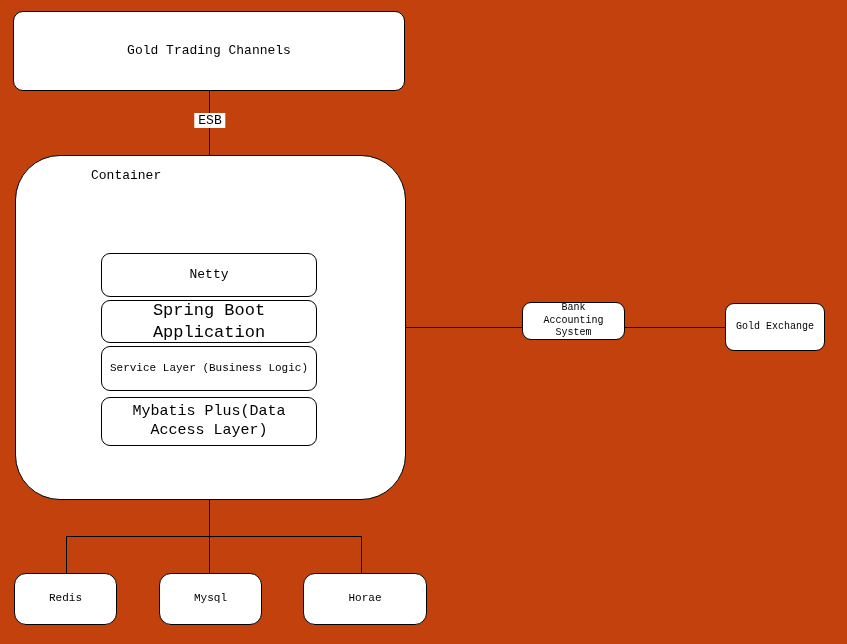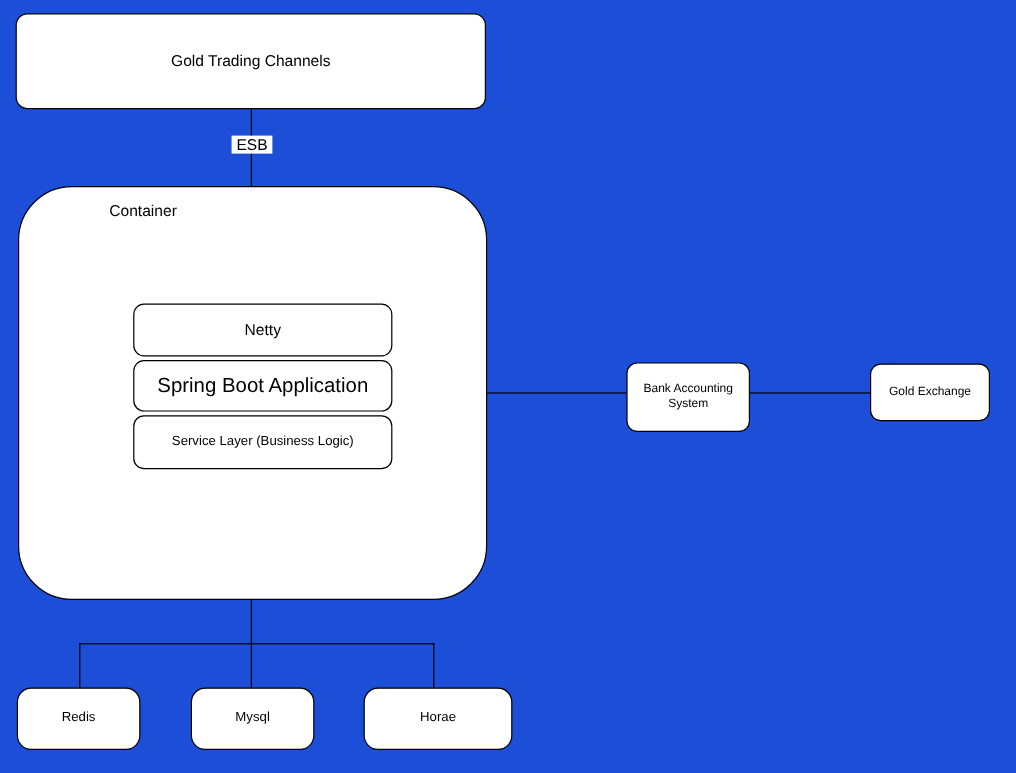--- a/index.html
+++ b/index.html
@@ -1,22 +1,22 @@
 <!DOCTYPE html>
 <html><head>
 <meta charset="utf-8">
 <style>
   * { margin: 0; padding: 0; box-sizing: border-box; }
   html, body { background: #ffffff; }
   .canvas {
     position: relative;
     width: 847px;
     height: 644px;
-    background: #1d4ed8;
-    font-family: Liberation Sans, sans-serif;
+    background: #c2410c;
+    font-family: Liberation Mono, monospace;
     color: #000000;
     overflow: hidden;
   }
   .node {
     position: absolute;
     border: 1px solid #000000;
     background: #ffffff;
     display: flex;
     align-items: center;
     justify-content: center;
@@ -42,29 +42,29 @@
   
   .container-box {
     position: absolute;
     left: 15px; top: 155px; width: 391px; height: 345px;
     border: 1px solid #000000; border-radius: 45px;
     background: #ffffff;
   }
   .container-label { position: absolute; left: 47px; top: 168px; font-size: 13px; margin-left: 44px; }
 
   
-  .layer { left: 111px; width: 216px; border-radius: 9px; }
+  .layer { left: 101px; width: 216px; border-radius: 9px; }
   .netty   { top: 253px; height: 44px; font-size: 13px; }
   .spring  { top: 300px; height: 43px; font-size: 17px; }
   .service { top: 346px; height: 45px; font-size: 11px; }
   .mybatis { top: 397px; height: 49px; font-size: 15px; }
 
   
   .line-container-bank { left: 406px; top: 327px; width: 116px; }
-  .bank { left: 522px; top: 302px; width: 103px; height: 58px; border-radius: 9px; font-size: 10px; padding: 2px 8px; }
+  .bank { left: 522px; top: 302px; width: 103px; height: 38px; border-radius: 9px; font-size: 10px; padding: 2px 8px; }
   .line-bank-exchange { left: 625px; top: 327px; width: 100px; }
   .exchange { left: 725px; top: 303px; width: 100px; height: 48px; border-radius: 9px; font-size: 10px; }
 
   
   .line-container-down { left: 209px; top: 500px; height: 36px; }
   .line-bottom-h { left: 66px; top: 536px; width: 296px; }
   .line-drop-redis { left: 66px;  top: 536px; height: 37px; }
   .line-drop-mysql { left: 209px; top: 536px; height: 37px; }
   .line-drop-horae { left: 361px; top: 536px; height: 37px; }
   .bottom-node { top: 573px; height: 52px; border-radius: 12px; font-size: 11px; }
@@ -89,20 +89,23 @@
 
   <div class="node layer netty">
     <span>Netty</span>
   </div>
   <div class="node layer spring">
     <span>Spring Boot Application</span>
   </div>
   <div class="node layer service">
     <span>Service Layer (Business Logic)</span>
   </div>
+  <div class="node layer mybatis">
+    <span>Mybatis Plus(Data Access Layer)</span>
+  </div>
 
   <div class="line h line-container-bank"></div>
   <div class="node bank">
     <span>Bank Accounting System</span>
   </div>
   <div class="line h line-bank-exchange"></div>
   <div class="node exchange">
     <span>Gold Exchange</span>
   </div>
 

